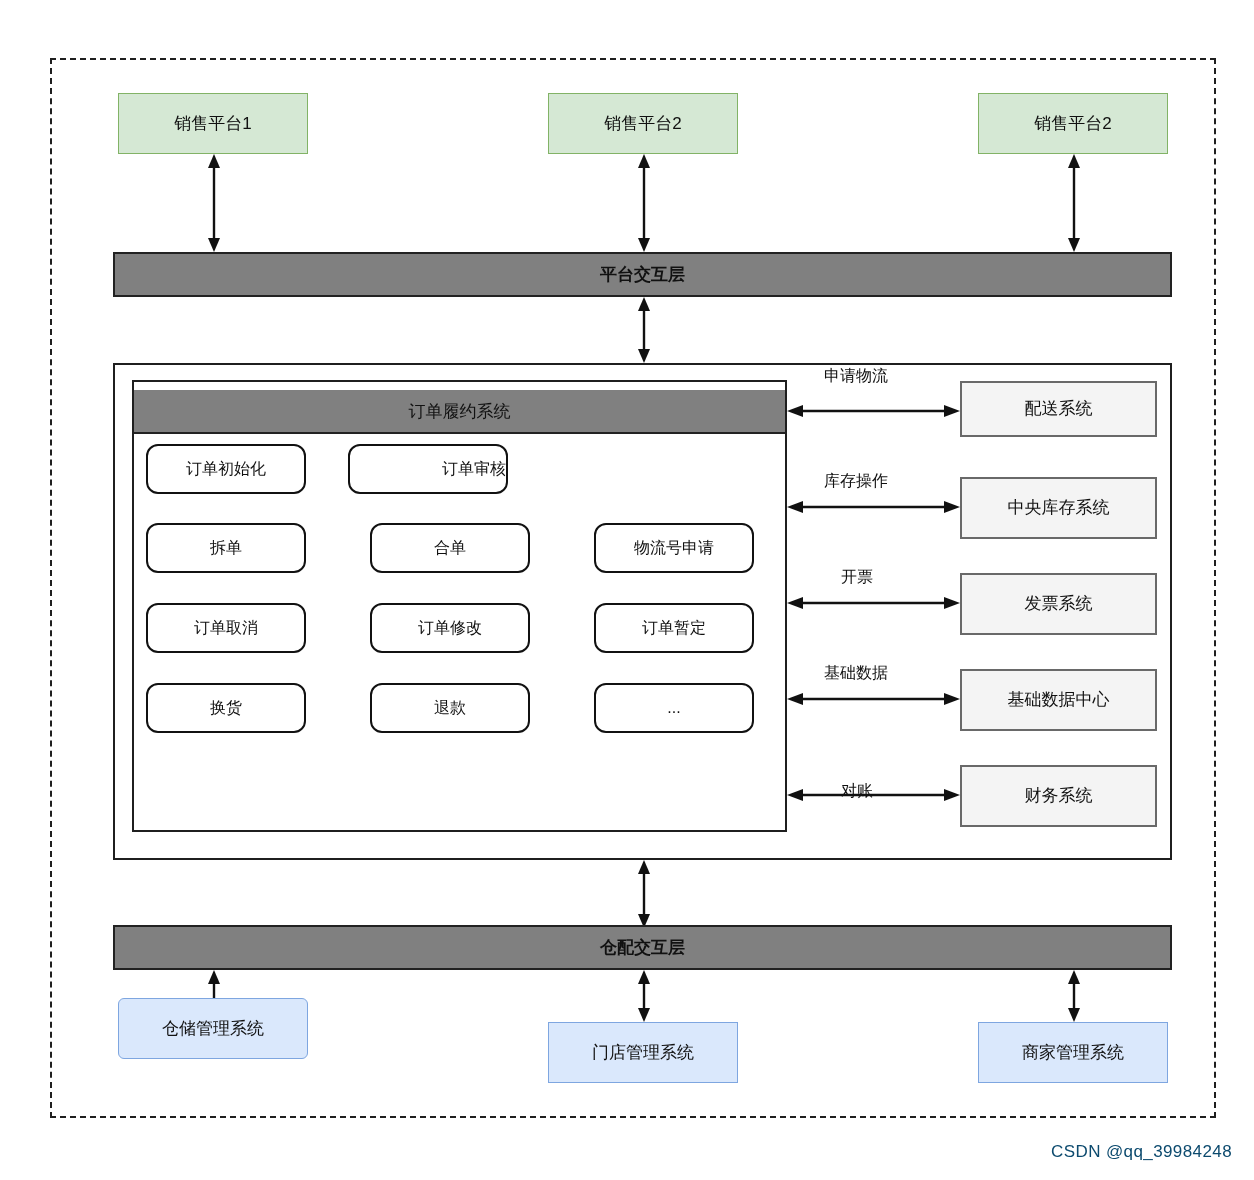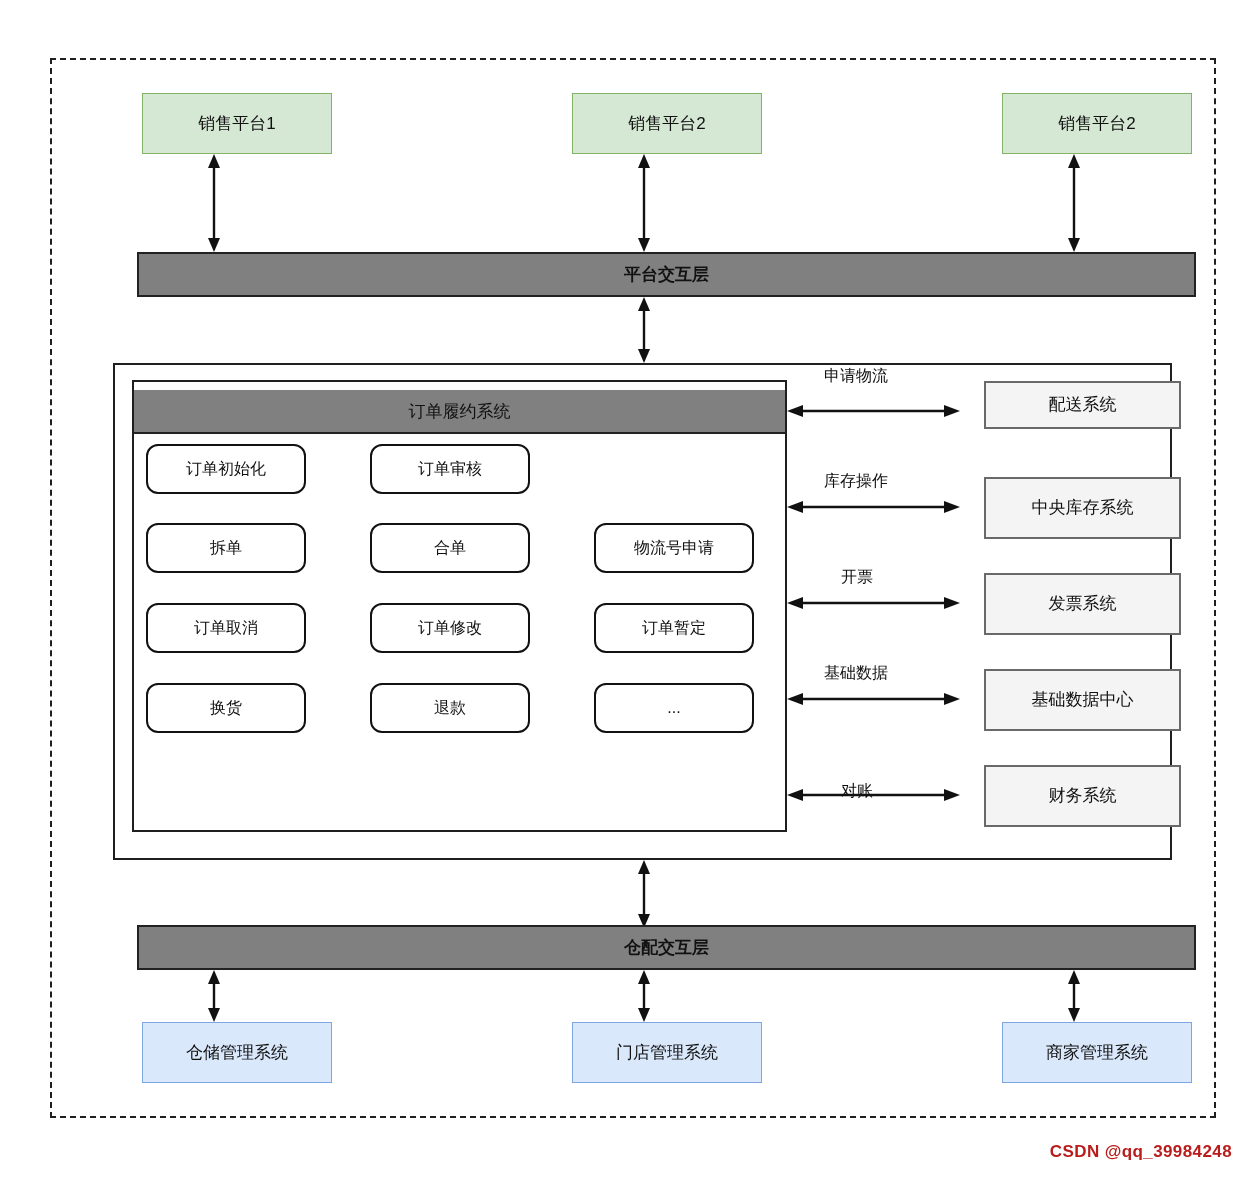--- a/index.html
+++ b/index.html
@@ -30,21 +30,20 @@
   .node {
     position: absolute;
     display: flex;
     align-items: center;
     justify-content: center;
     text-align: center;
     font-size: 17px;
     color: #111111;
     line-height: 1.25;
     padding: 2px 6px;
-    margin-left: 24px;
   }
 
   .node-green {
     background: #d5e8d4;
     border: 1.5px solid #82b366;
   }
   .node-blue {
     background: #dae8fc;
     border: 1.5px solid #7ea6e0;
   }
@@ -115,23 +114,22 @@
     font-size: 16px;
     color: #111111;
     white-space: nowrap;
   }
 
   
   .watermark {
     position: absolute;
     right: 22px; bottom: 18px;
     font-size: 17px;
-    color: #b91c1c;
+    color: #0c4a6e;
     letter-spacing: 0.4px;
-    font-weight: bold;
   }
 </style>
 </head>
 <body>
 
 <div id="canvas">
 
   <div class="outer-dashed"></div>
 
   <div class="node node-green" style="left:118px; top:93px; width:190px; height:61px;">
@@ -181,21 +179,21 @@
   <div class="panel-outer"></div>
 
   <div class="panel-inner"></div>
   <div class="panel-header">
     <span>订单履约系统</span>
   </div>
 
   <div class="pill" style="left:146px; top:444px;">
     <span>订单初始化</span>
   </div>
-  <div class="pill" style="left:370px; top:444px;">
+  <div class="pill" style="left:348px; top:444px;justify-content:flex-end;">
     <span>订单审核</span>
   </div>
 
   <div class="pill" style="left:146px; top:523px;">
     <span>拆单</span>
   </div>
   <div class="pill" style="left:370px; top:523px;">
     <span>合单</span>
   </div>
   <div class="pill" style="left:594px; top:523px;">
@@ -215,21 +213,21 @@
   <div class="pill" style="left:146px; top:683px;">
     <span>换货</span>
   </div>
   <div class="pill" style="left:370px; top:683px;">
     <span>退款</span>
   </div>
   <div class="pill" style="left:594px; top:683px;">
     <span>...</span>
   </div>
 
-  <div class="node node-ext" style="left:960px; top:381px; width:197px; height:48px;">
+  <div class="node node-ext" style="left:960px; top:381px; width:197px; height:56px;">
     <span>配送系统</span>
   </div>
   <div class="edge-label" style="left:824px; top:366px;">
     <span>申请物流</span>
   </div>
   <div class="arrow-h" style="left:787px; top:402px;">
     <svg width="173" height="18" viewBox="0 0 173 18">
       <line x1="12" y1="9" x2="161" y2="9" stroke="#111" stroke-width="2.4"></line>
       <polygon points="0,9 16,3 16,15" fill="#111"></polygon>
       <polygon points="173,9 157,3 157,15" fill="#111"></polygon>
@@ -319,21 +317,21 @@
     </svg>
   </div>
   <div class="arrow-v" style="left:1065px; top:970px;">
     <svg width="18" height="52" viewBox="0 0 18 52">
       <line x1="9" y1="10" x2="9" y2="42" stroke="#111" stroke-width="2.4"></line>
       <polygon points="9,0 3,14 15,14" fill="#111"></polygon>
       <polygon points="9,52 3,38 15,38" fill="#111"></polygon>
     </svg>
   </div>
 
-  <div class="node node-blue" style="left:118px; top:1022px; width:190px; height:61px;">
+  <div class="node node-blue" style="left:118px; top:998px; width:190px; height:61px;border-radius:6px;">
     <span>仓储管理系统</span>
   </div>
   <div class="node node-blue" style="left:548px; top:1022px; width:190px; height:61px;">
     <span>门店管理系统</span>
   </div>
   <div class="node node-blue" style="left:978px; top:1022px; width:190px; height:61px;">
     <span>商家管理系统</span>
   </div>
 
   <div class="watermark">CSDN @qq_39984248</div>

